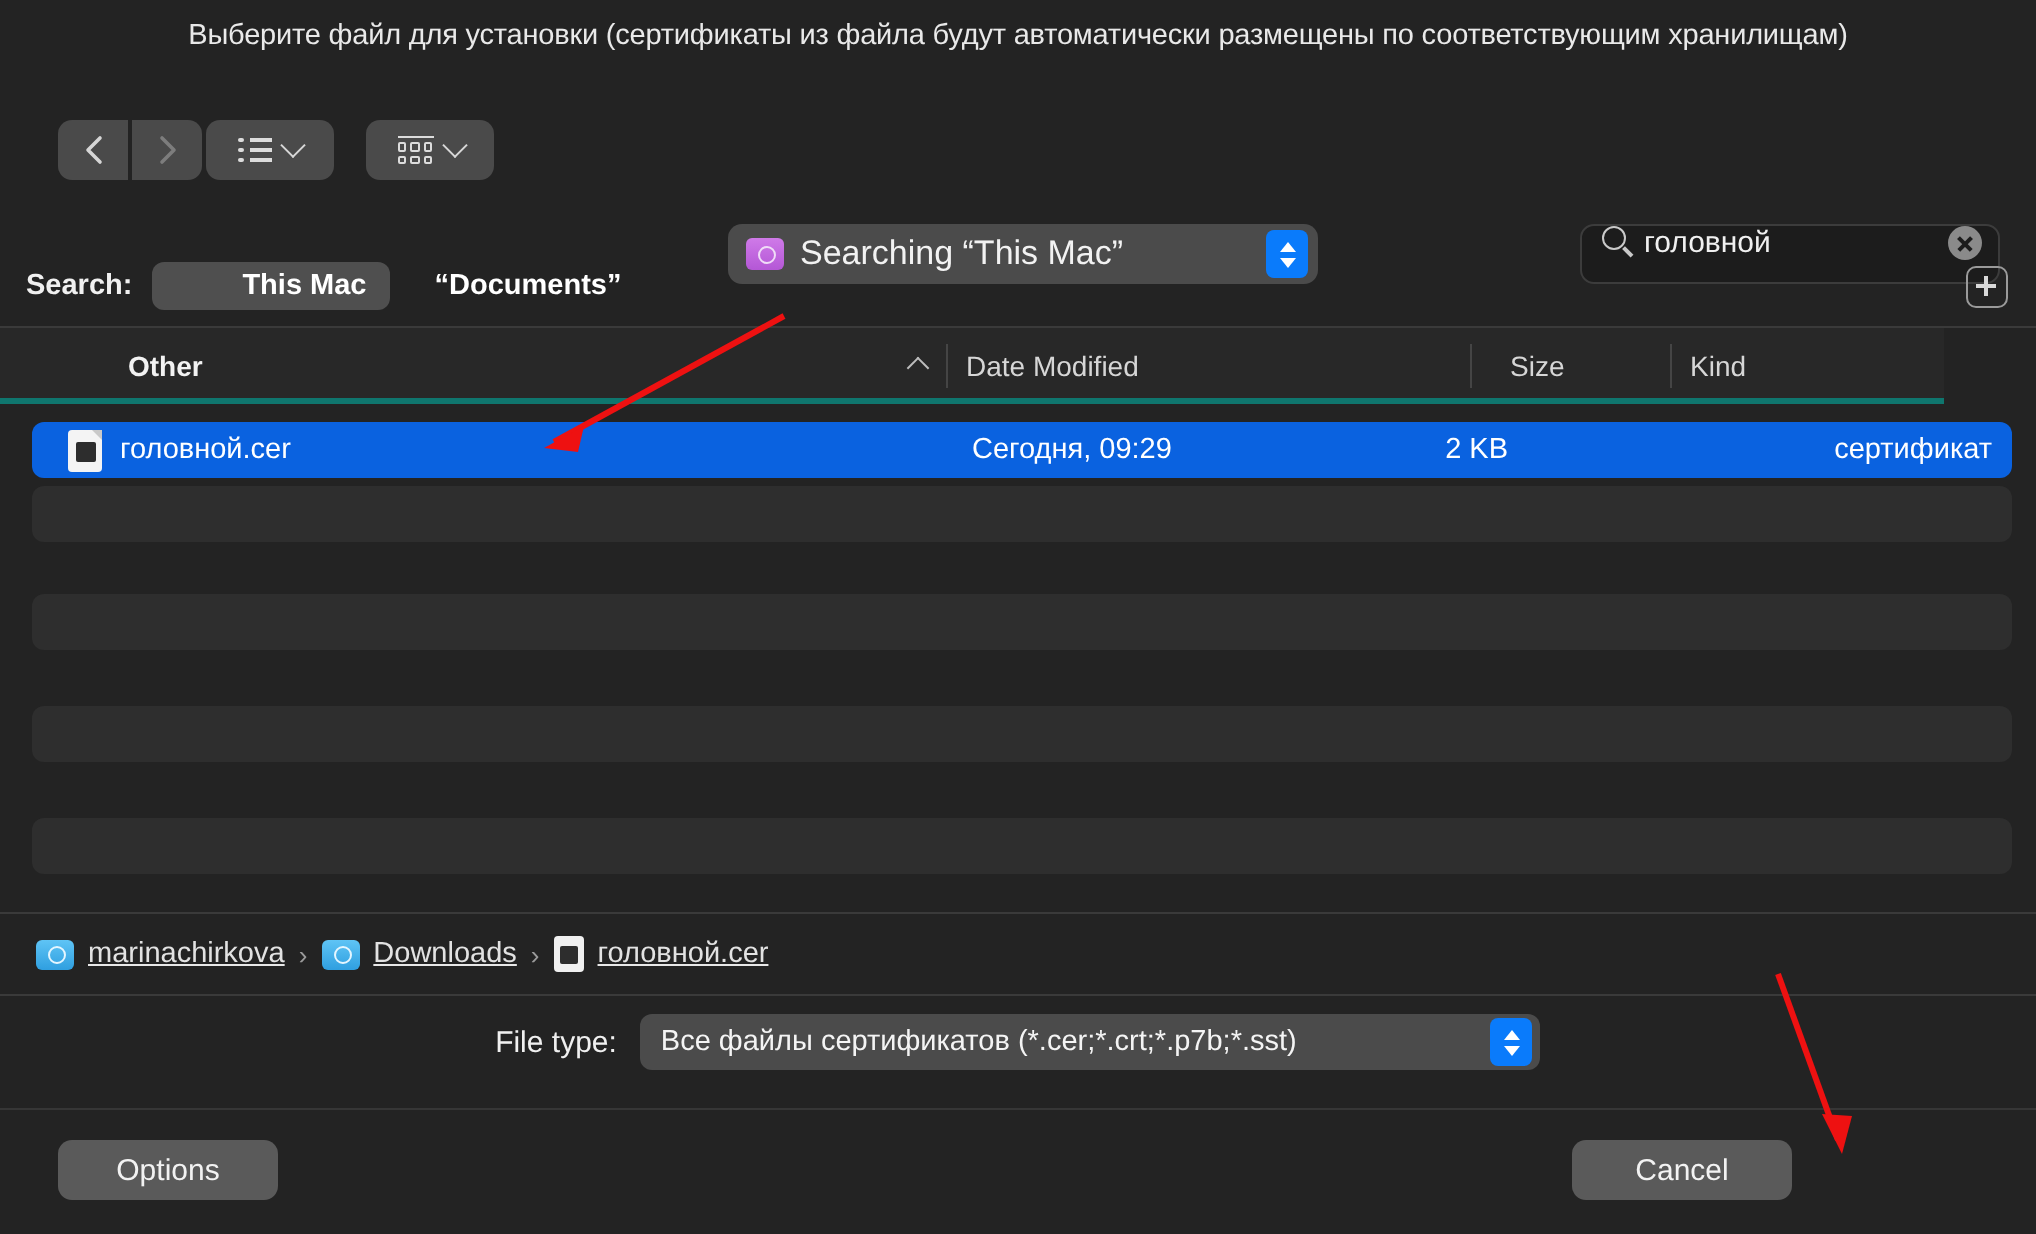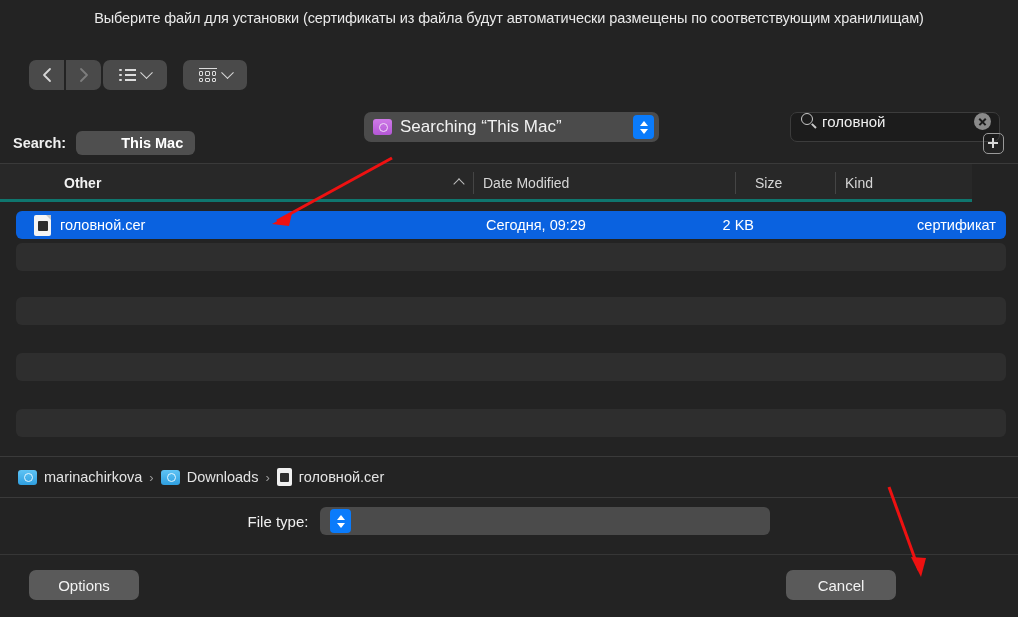--- a/index.html
+++ b/index.html
@@ -306,21 +306,21 @@
   .path-bar {
     position: absolute;
     left: 0; top: 456px;
     width: 1018px; height: 42px;
     border-top: 1px solid #3a3a3a;
     border-bottom: 1px solid #3a3a3a;
     display: flex; align-items: center;
     padding-left: 18px;
     gap: 7px;
   }
-  .path-seg { display: flex; align-items: center; gap: 7px; }
+  .path-seg { display: flex; align-items: center; gap: 7px; text-decoration: underline; }
   .path-txt { font-size: 14.5px; color: #e2e2e2; }
   .path-sep { color: #9a9a9a; font-size: 13px; }
   .folder-ic {
     width: 19px; height: 15px;
     background: linear-gradient(180deg,#5fc4f5,#2f9fe0);
     border-radius: 3px;
     position: relative;
   }
   .folder-ic::after {
     content: "";
@@ -457,20 +457,21 @@
   <div class="search-field">
     <span class="mag"></span>
     <span class="search-val">головной</span>
     <span class="clear-btn"></span>
   </div>
 </div>
 
 <div class="scope-bar">
   <span class="scope-label">Search:</span>
   <span class="scope-chip active">This Mac</span>
+  <span class="scope-chip">“Documents”</span>
   <span class="plus-btn"></span>
 </div>
 
 <div class="list-header">
   <div class="col-head bold" style="left:54px;">Other</div>
   <span class="sort-caret"></span>
   <span class="col-div" style="left:473px;"></span>
   <div class="col-head" style="left:473px;">Date Modified</div>
   <span class="col-div" style="left:735px;"></span>
   <div class="col-head" style="left:735px;padding-left:20px;">Size</div>
@@ -512,20 +513,21 @@
   <span class="path-sep">›</span>
   <span class="path-seg">
     <span class="file-ic"></span>
     <span class="path-txt">головной.cer</span>
   </span>
 </div>
 
 <div class="filetype-row">
   <span class="filetype-label">File type:</span>
   <span class="filetype-pop">
+    <span class="filetype-val">Все файлы сертификатов (*.cer;*.crt;*.p7b;*.sst)</span>
     <span class="stepper">
       <span class="up"></span>
         <span class="dn"></span>
     </span>
   </span>
 </div>
 
 <div class="btn-bar">
   <div class="btn btn-options">Options</div>
   <div class="btn btn-cancel">Cancel</div>

